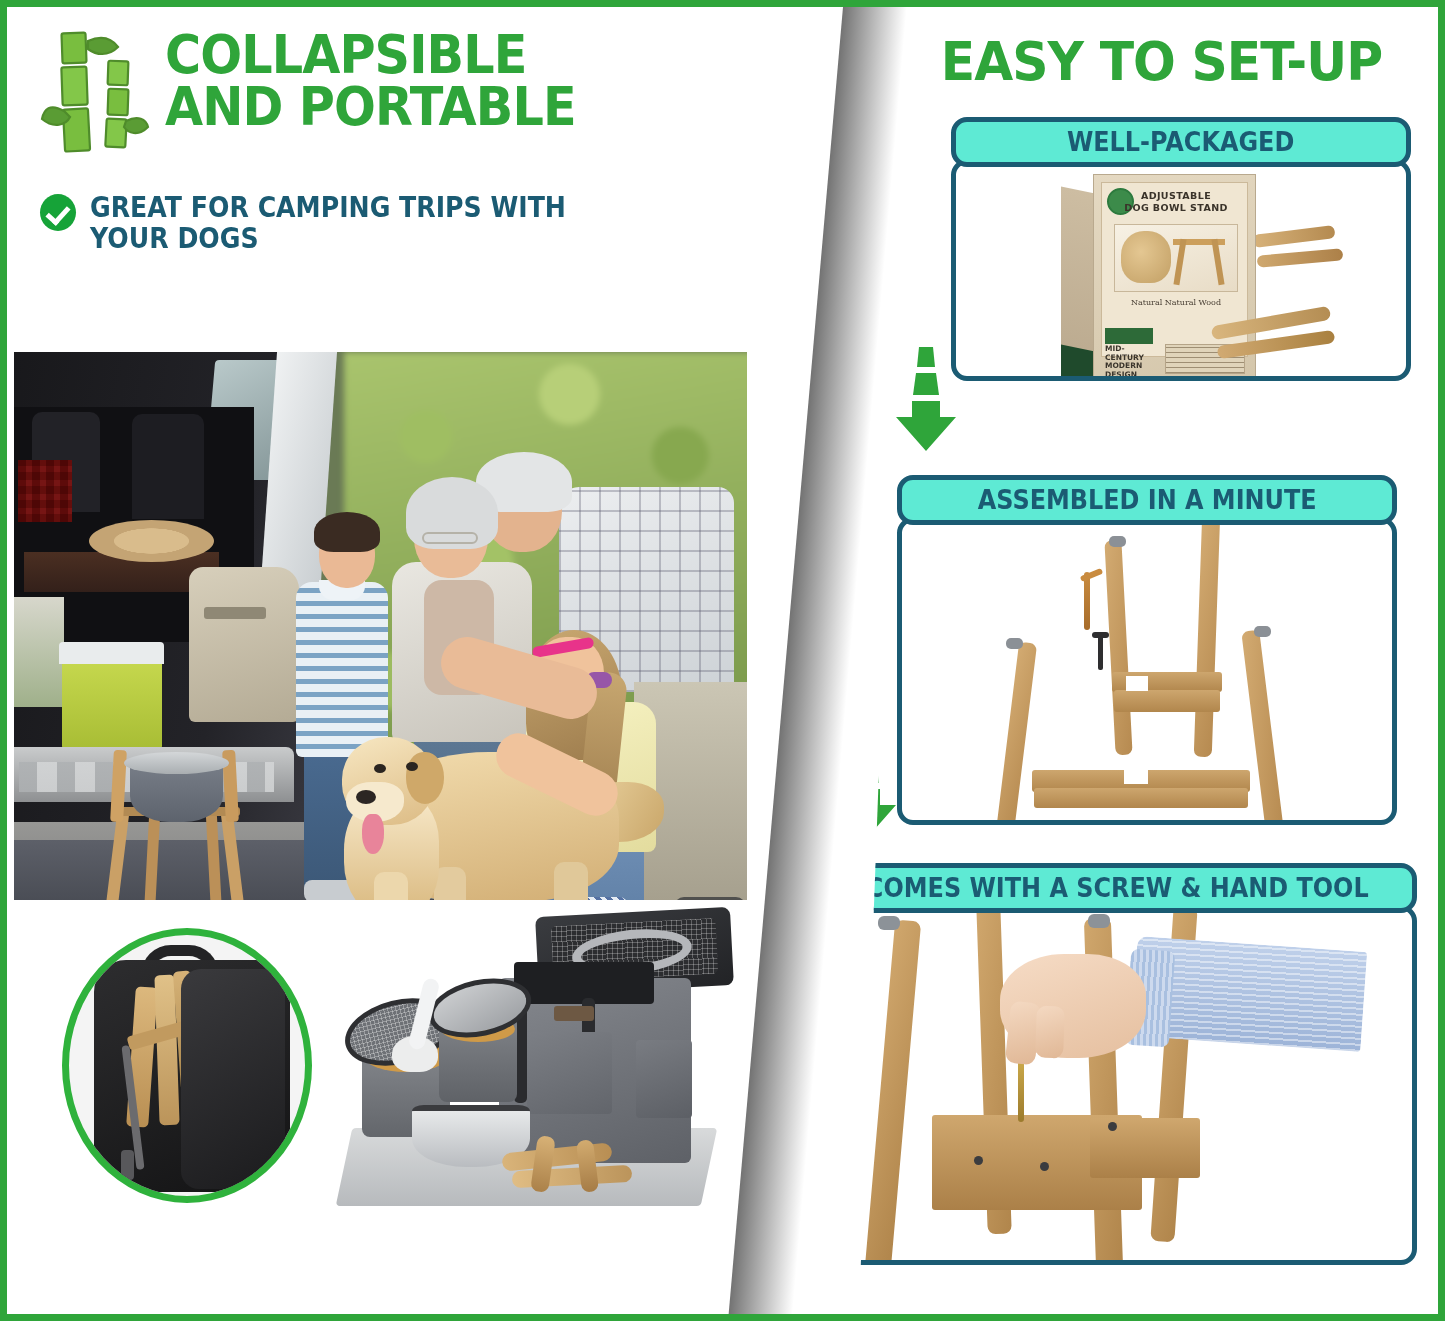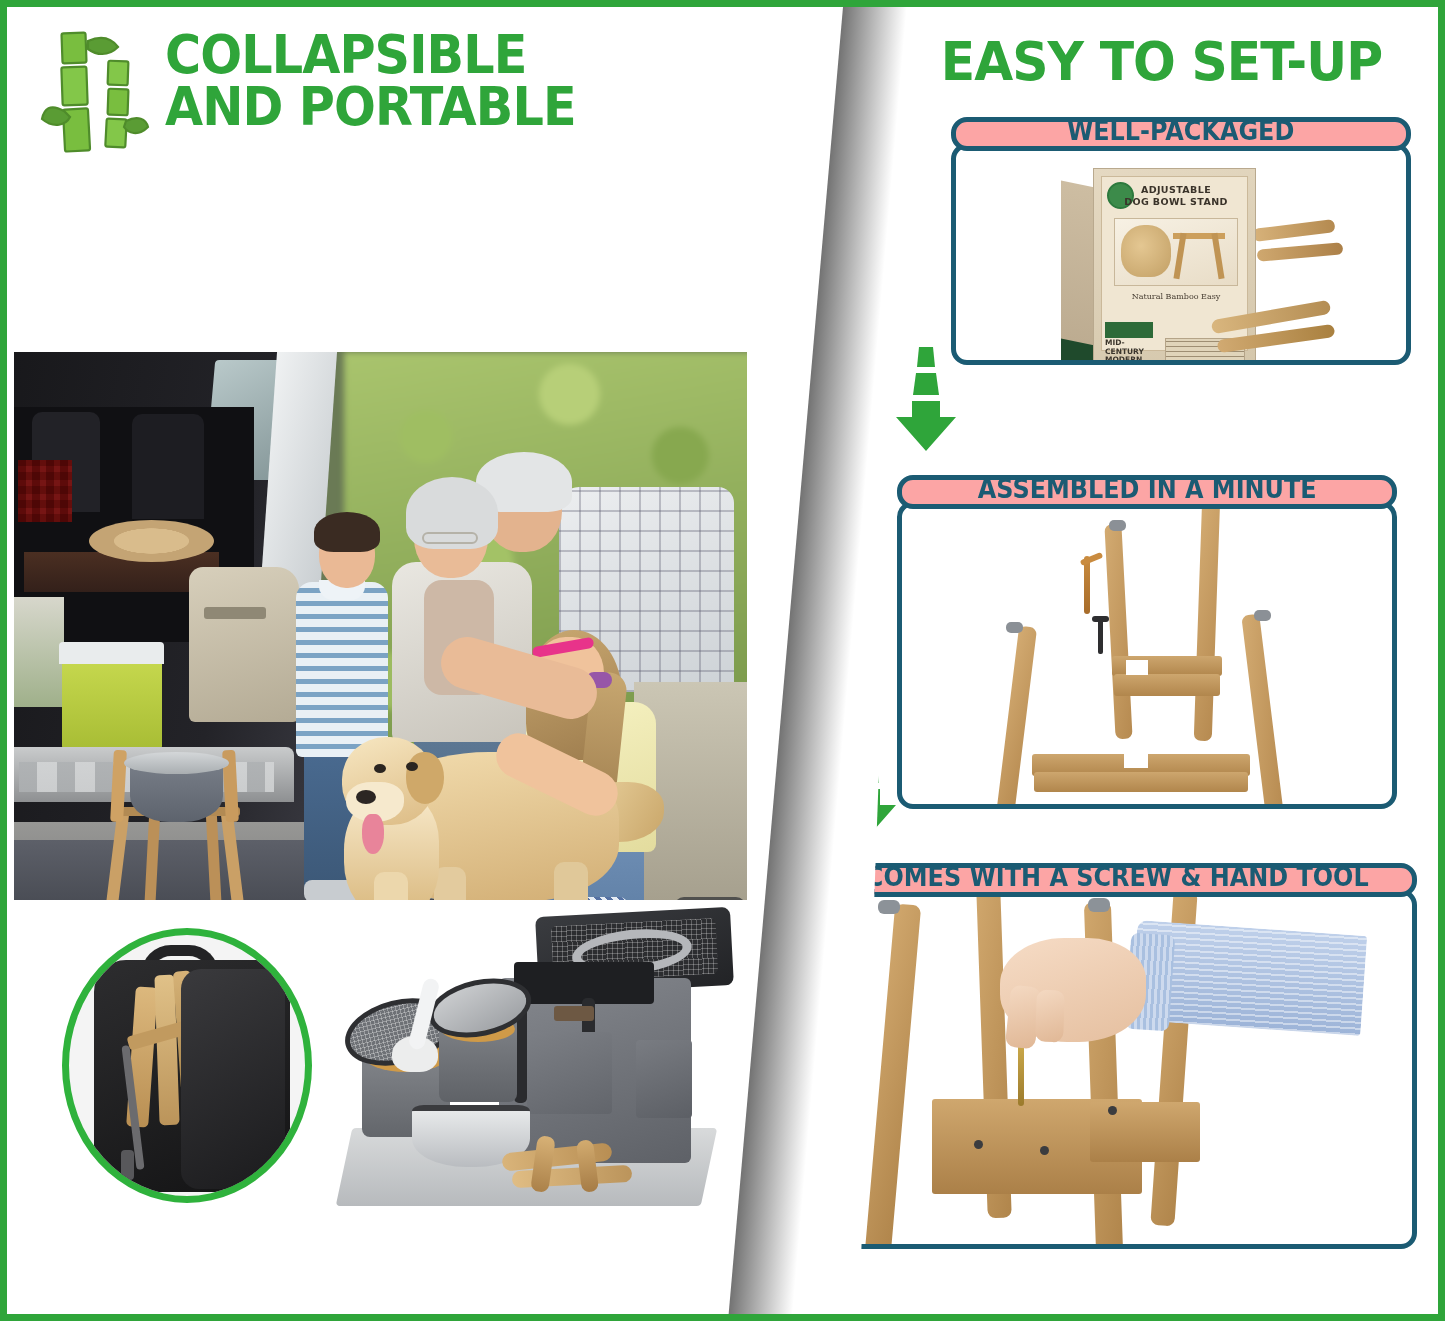--- a/index.html
+++ b/index.html
@@ -454,23 +454,23 @@
     text-transform:uppercase;
     transform:scaleX(0.95);
     transform-origin:center top;
   }
 
   .step-box { position:absolute; }
   .step-head {
     position:relative;
     border:5px solid #1b5b73;
     border-radius:16px;
-    height:34px;
-    display:flex; align-items:flex-end; justify-content:center;
-    background:#fca5a5;
+    height:50px;
+    display:flex; align-items:center; justify-content:center;
+    background:#5eead4;
     z-index:2;
   }
   .step-head-label {
     font-family:"DejaVu Sans", sans-serif;
     font-weight:bold;
     font-size:26px;
     color:#1b5b73;
     text-transform:uppercase;
     letter-spacing:0px;
     transform:scaleX(0.92);
@@ -482,21 +482,21 @@
     border-radius:16px;
     background:#ffffff;
     margin-top:-8px;
     overflow:hidden;
   }
 
   
   .arrow { position:absolute; width:64px; height:110px; }
 
   
-  .pkg-wrap { position:absolute; left:105px; top:14px; width:260px; height:235px; }
+  .pkg-wrap { position:absolute; left:105px; top:4px; width:260px; height:235px; }
   .pkg-spine {
     position:absolute; left:0; top:22px; width:34px; height:195px;
     background:linear-gradient(180deg,#cdbda2,#b9a88d);
     transform:skewY(12deg);
   }
   .pkg-spine-dark {
     position:absolute; left:0; top:180px; width:34px; height:60px;
     background:#1f4a2c;
     transform:skewY(12deg);
   }
@@ -628,20 +628,25 @@
         <path d="M86 92 C98 86 106 90 108 98 C98 108 88 104 84 98 Z" fill="#5a9c34"></path>
       </g>
     </svg>
 
     <div class="headline">
       <span>COLLAPSIBLE</span>
       <span class="l2">AND PORTABLE</span>
     </div>
 
     <div class="bullets">
+      <div class="bullet">
+        <div class="check"></div>
+        <div class="bullet-text">GREAT FOR CAMPING TRIPS WITH
+YOUR DOGS</div>
+      </div>
     </div>
 
     <div id="photo-family">
       <div class="ph bg-hedge"></div>
       <div class="ph bg-lawn"></div>
       <div class="ph bg-road"></div>
       <div class="ph pavement"></div>
 
       <div class="ph van-body"></div>
       <div class="ph van-window"></div>
@@ -788,21 +793,21 @@
           <div class="pkg-inner"></div>
           <div class="pkg-eco"></div>
           <div class="pkg-title">ADJUSTABLE
 DOG BOWL STAND</div>
           <div class="pkg-photo">
             <div class="pkg-dog"></div>
             <div class="pkg-stand-top"></div>
             <div class="pkg-stand-l"></div>
             <div class="pkg-stand-r"></div>
           </div>
-          <div class="pkg-sub">Natural Bamboo Easy</div>
+          <div class="pkg-sub">Natural Natural Wood</div>
           <div class="pkg-green-chip"></div>
           <div class="pkg-modern">MID-CENTURY
 MODERN
 DESIGN
 FOR PET LOVERS</div>
           <div class="pkg-spec"></div>
 
           <div class="pkg-sticks3"></div>
           <div class="pkg-sticks4"></div>
         </div>

